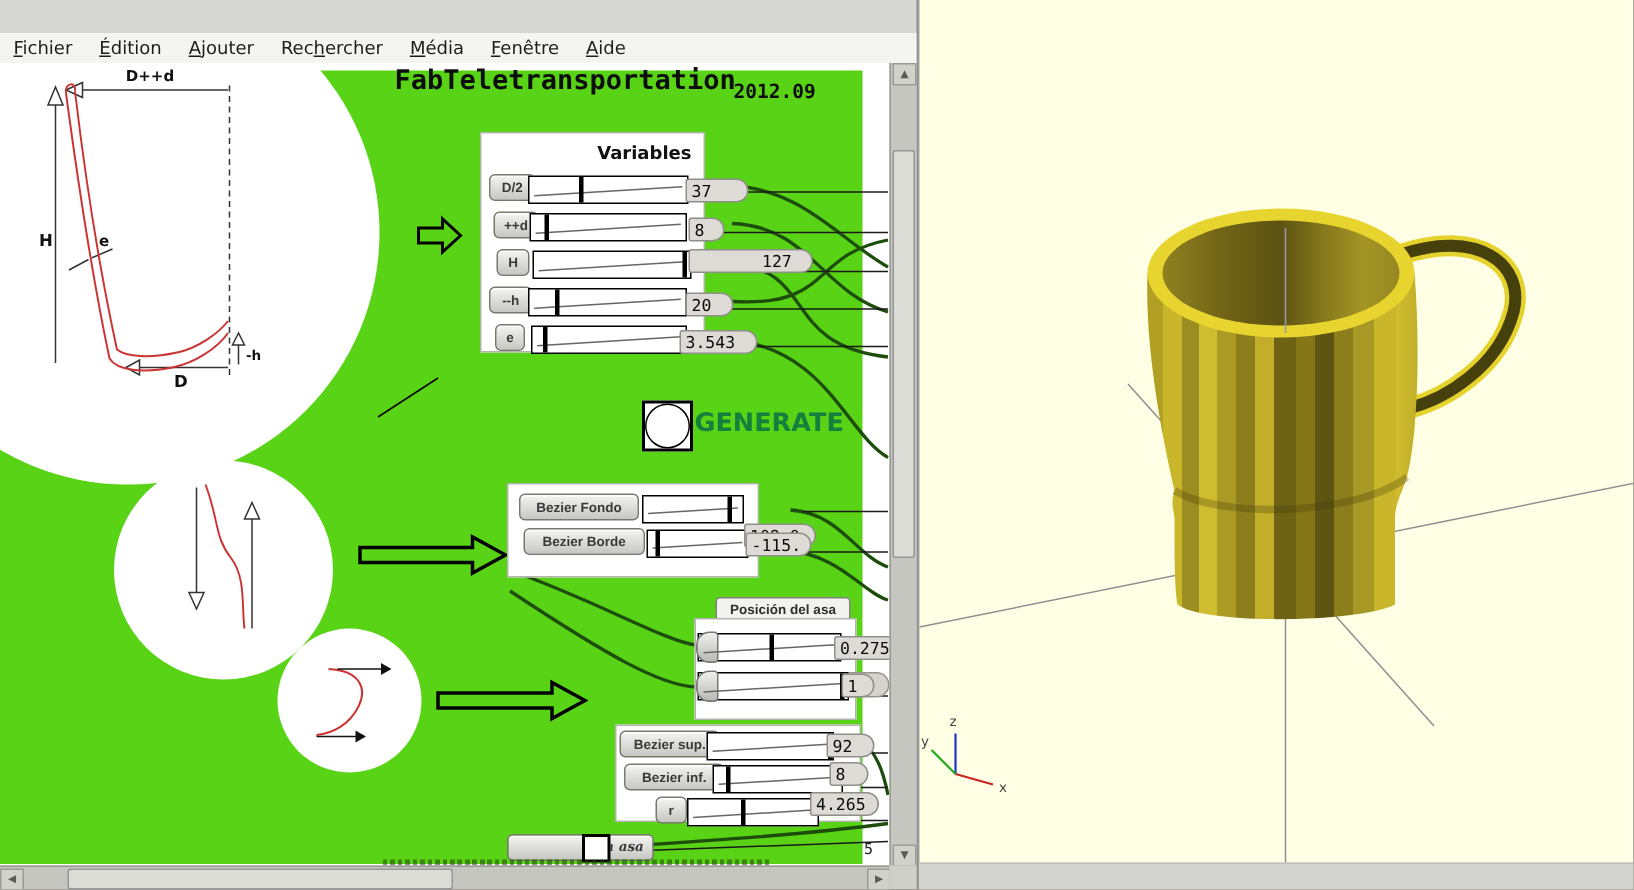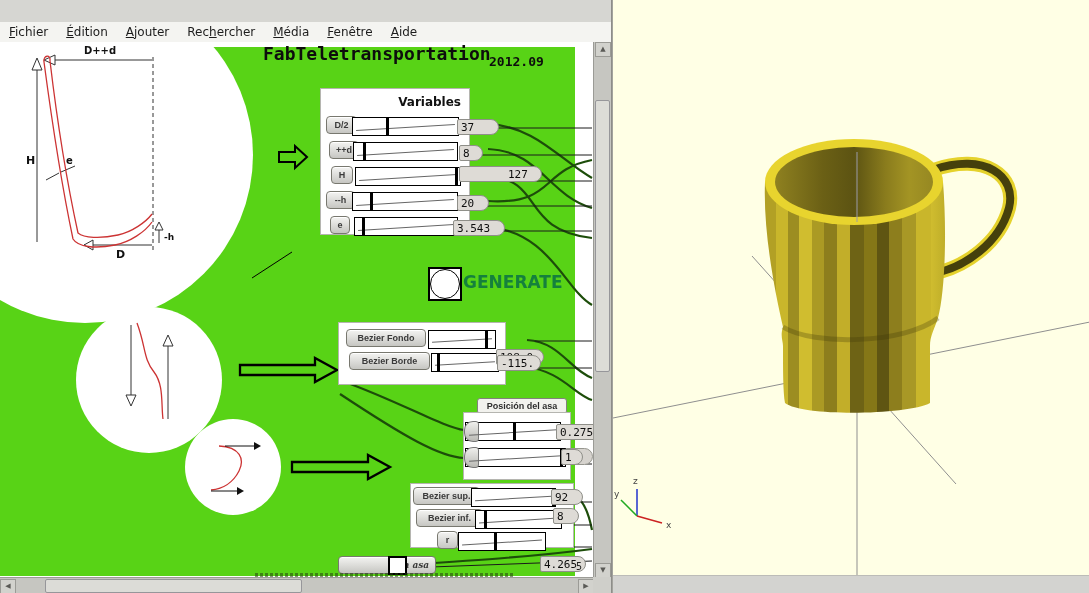--- a/index.html
+++ b/index.html
@@ -247,21 +247,21 @@
             <b class="knob"></b>
           </div>
         <div class="lbtn" style="left:26px;top:47px;width:19px;">r</div>
         <div class="hslider" style="left:47px;top:48px;width:86px;--k:41%;">
             <i class="diag"></i>
             <b class="knob"></b>
           </div>
       </div>
       <div class="nbox" style="left:551px;top:447px;width:24px;">92</div>
       <div class="nbox" style="left:553px;top:466px;width:18px;">8</div>
-      <div class="nbox" style="left:540px;top:486px;width:38px;margin-top:28px;">4.265</div>
+      <div class="nbox" style="left:540px;top:486px;width:38px;">4.265</div>
 
       <div class="lbtn it" style="left:338px;top:514px;width:48px;height:16px;padding-left:48px;">Sin asa</div>
       <div class="toggle" style="left:388px;top:514px;"></div>
 
       <div class="greek"></div>
       <div class="corner-num">5</div>
     </div>
 
     <div class="vscroll">
       <div class="sarrow" style="left:1px;top:0;">▲</div>

